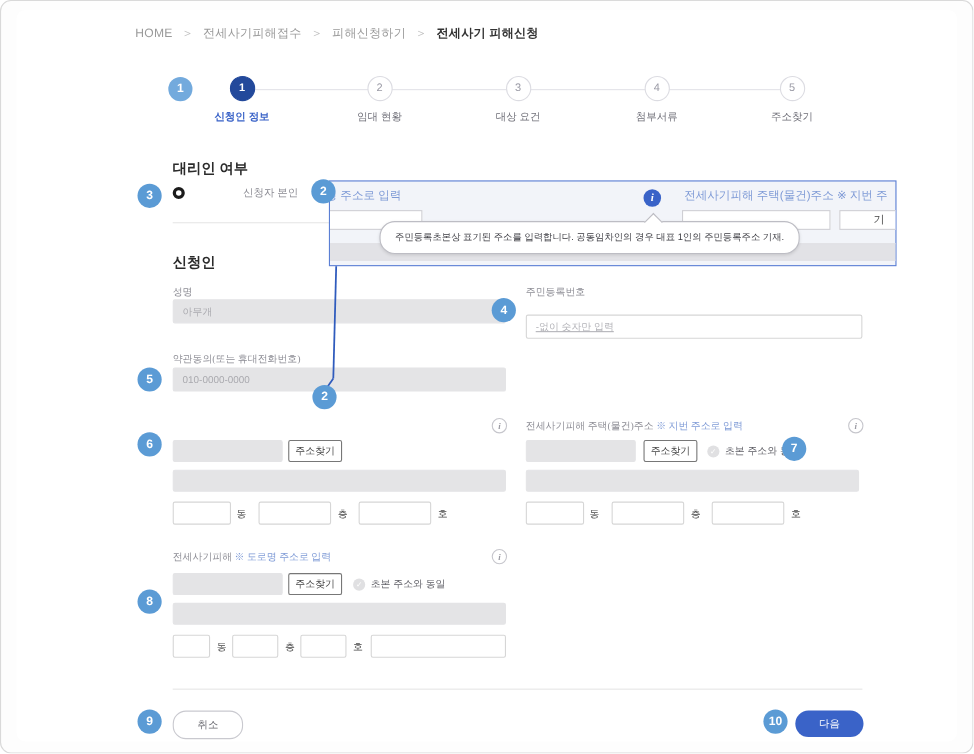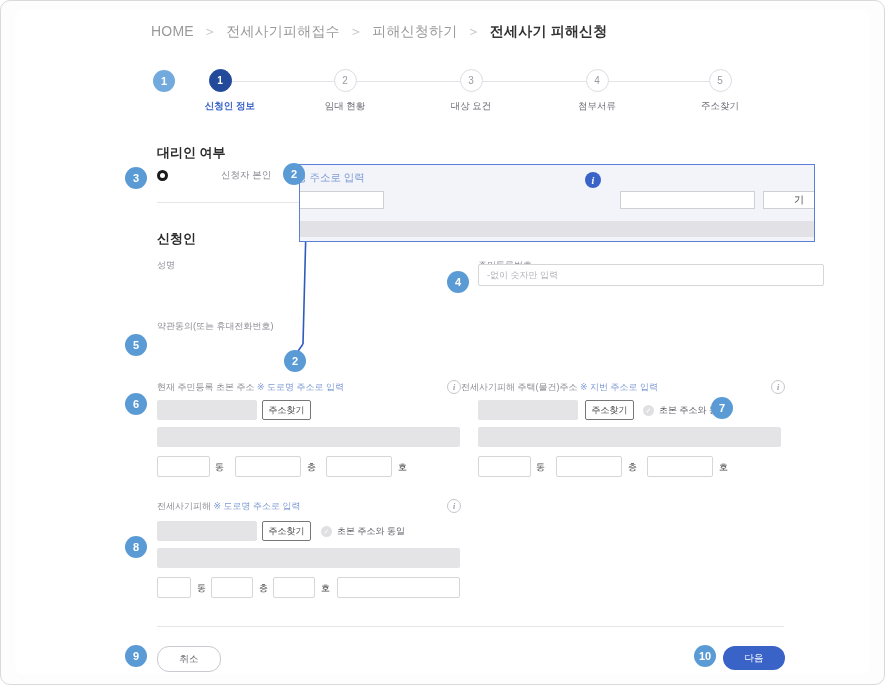--- a/index.html
+++ b/index.html
@@ -17,22 +17,22 @@
     border-radius:10px;
   }
   .page{
     position:absolute;left:14px;top:8px;width:855px;height:665px;
     background:#ffffff;border-radius:8px;
     box-sizing:border-box;
   }
 
   
   .breadcrumb{
-    position:absolute;left:136px;top:14px;
-    font-size:14px;color:#9a9a9a;letter-spacing:.2px;
+    position:absolute;left:108px;top:14px;
+    font-size:11px;color:#9a9a9a;letter-spacing:.2px;
     white-space:nowrap;
   }
   .breadcrumb span{color:#9a9a9a;}
   .breadcrumb .sep{margin:0 5px;color:#c0c0c0;}
   .breadcrumb .current{color:#333333;font-weight:bold;}
 
   
   .stepper{
     position:absolute;left:170px;top:60px;width:570px;height:50px;
   }
@@ -49,21 +49,21 @@
     background:#ffffff;border:1px solid #dcdce2;
     color:#9a9aa5;font-size:10px;line-height:21px;
     position:relative;z-index:2;
   }
   .step.active .bubble{
     background:#23499b;border-color:#23499b;color:#ffffff;font-weight:bold;
   }
   .step .caption{
     margin-top:8px;font-size:9.5px;color:#6f6f78;white-space:nowrap;
   }
-  .step.active .caption{color:#3a63c8;font-weight:bold;text-align:right;}
+  .step.active .caption{color:#3a63c8;font-weight:bold;}
 
   
   .sect-title{
     position:absolute;font-size:13px;font-weight:bold;color:#2b2b2b;
   }
   .divider{
     position:absolute;height:1px;background:#e6e6e6;
   }
 
   
@@ -74,21 +74,21 @@
     border:2px solid #cfcfd6;box-sizing:border-box;background:#fff;
   }
   .radio.sel .dot{
     border:3px solid #1b1b1b;
   }
   .radio .lbl{font-size:9.5px;color:#8a8a92;margin-left:48px;}
   .radio.sel .lbl{color:#8a8a92;}
 
   
   .flabel{
-    position:absolute;font-size:9px;color:#8d8d95;white-space:nowrap;
+    position:absolute;font-size:9px;color:#8d8d95;white-space:nowrap;font-family:Liberation Serif, serif;
   }
   .flabel .accent{color:#7e9ad6;}
   .finput{
     position:absolute;box-sizing:border-box;
     border:1px solid #d6d6d6;background:#ffffff;border-radius:2px;
     font-size:9px;color:#b3b3b8;
     display:flex;align-items:center;padding-left:8px;
   }
   .finput.disabled{
     background:#e4e4e6;border:1px solid #e4e4e6;color:#a9a9ae;
@@ -228,42 +228,40 @@
     <div class="radio">
       <span class="dot"></span>
       <span class="lbl">대리인</span>
     </div>
   </div>
   <div class="divider" style="left:142px;top:193px;width:627px;"></div>
 
   <div class="sect-title" style="left:142px;top:221px;">신청인</div>
 
   <div class="flabel" style="left:142px;top:250px;">성명</div>
+  <div class="finput disabled" style="left:142px;top:263px;width:303px;height:22px;">아무개</div>
 
   <div class="flabel" style="left:463px;top:250px;">주민등록번호</div>
-  <div class="finput" style="left:463px;top:255px;width:346px;height:22px;">-없이 숫자만 입력</div>
+  <div class="finput" style="left:463px;top:277px;width:306px;height:22px;text-decoration:underline;">-없이 숫자만 입력</div>
 
   <div class="flabel" style="left:142px;top:311px;">약관동의(또는 휴대전화번호)</div>
-
-  <div class="flabel" style="left:142px;top:372px;">
-    <span>현재 주민등록 초본 주소</span>
-    <span class="accent">※ 도로명 주소로 입력</span>
-  </div>
+  <div class="finput disabled" style="left:142px;top:325px;width:303px;height:22px;">010-0000-0000</div>
+
   <div class="info-i" style="left:432px;top:371px;">i</div>
   <div class="finput disabled blank" style="left:142px;top:391px;width:100px;height:20px;"></div>
   <div class="btn-find" style="left:247px;top:391px;width:49px;height:20px;">주소찾기</div>
   <div class="finput disabled blank" style="left:142px;top:418px;width:303px;height:20px;"></div>
   <div class="finput blank" style="left:142px;top:447px;width:53px;height:21px;"></div>
   <div class="unit" style="left:200px;top:452px;">동</div>
   <div class="finput blank" style="left:220px;top:447px;width:66px;height:21px;"></div>
   <div class="unit" style="left:292px;top:452px;">층</div>
   <div class="finput blank" style="left:311px;top:447px;width:66px;height:21px;"></div>
   <div class="unit" style="left:383px;top:452px;">호</div>
 
-  <div class="flabel" style="left:446px;top:372px;">
+  <div class="flabel" style="left:463px;top:372px;">
     <span>전세사기피해 주택(물건)주소</span>
     <span class="accent">※ 지번 주소로 입력</span>
   </div>
   <div class="info-i" style="left:756px;top:371px;">i</div>
   <div class="finput disabled blank" style="left:463px;top:391px;width:100px;height:20px;"></div>
   <div class="btn-find" style="left:570px;top:391px;width:49px;height:20px;">주소찾기</div>
   <div class="chk" style="left:628px;top:395px;">
     <span class="box">✓</span>
     <span class="lbl">초본 주소와 동일</span>
   </div>
@@ -295,27 +293,29 @@
   <div class="unit" style="left:306px;top:573px;">호</div>
   <div class="finput blank" style="left:322px;top:568px;width:123px;height:21px;"></div>
 
   <div class="divider" style="left:142px;top:617px;width:627px;"></div>
 
   <div class="btn-cancel">취소</div>
   <div class="btn-next">다음</div>
 
   <div class="overlay">
     <div class="ov-label" style="left:-4px;top:6px;">명 주소로 입력</div>
+    <div class="ov-label" style="left:322px;top:6px;">전세사기피해 주택(물건)주소 ※ 지번 주</div>
     <div class="ov-field" style="left:-6px;top:26px;width:90px;height:18px;"></div>
     <div class="ov-field" style="left:320px;top:26px;width:135px;height:18px;"></div>
     <div class="ov-field" style="left:463px;top:26px;width:60px;height:18px;"></div>
     <div class="ov-label" style="left:494px;top:28px;font-size:10px;color:#444;">기</div>
     <div class="ov-field grey" style="left:-6px;top:56px;width:522px;height:16px;"></div>
   </div>
   <div class="ov-info" style="left:570px;top:163px;">i</div>
+  <div class="tooltip">주민등록초본상 표기된 주소를 입력합니다. 공동임차인의 경우 대표 1인의 주민등록주소 기재.</div>
 
   <svg class="arrow-svg">
     <line x1="288" y1="335" x2="292" y2="180" stroke="#2f5bbd" stroke-width="1.6"></line>
     <polygon points="292,174 288,184 297,182" fill="#2f5bbd"></polygon>
     <line x1="288" y1="335" x2="281" y2="345" stroke="#2f5bbd" stroke-width="1.6"></line>
   </svg>
 
   <div class="marker lite" style="left:138px;top:61px;">1</div>
   <div class="marker" style="left:268px;top:154px;">2</div>
   <div class="marker" style="left:269px;top:341px;">2</div>

